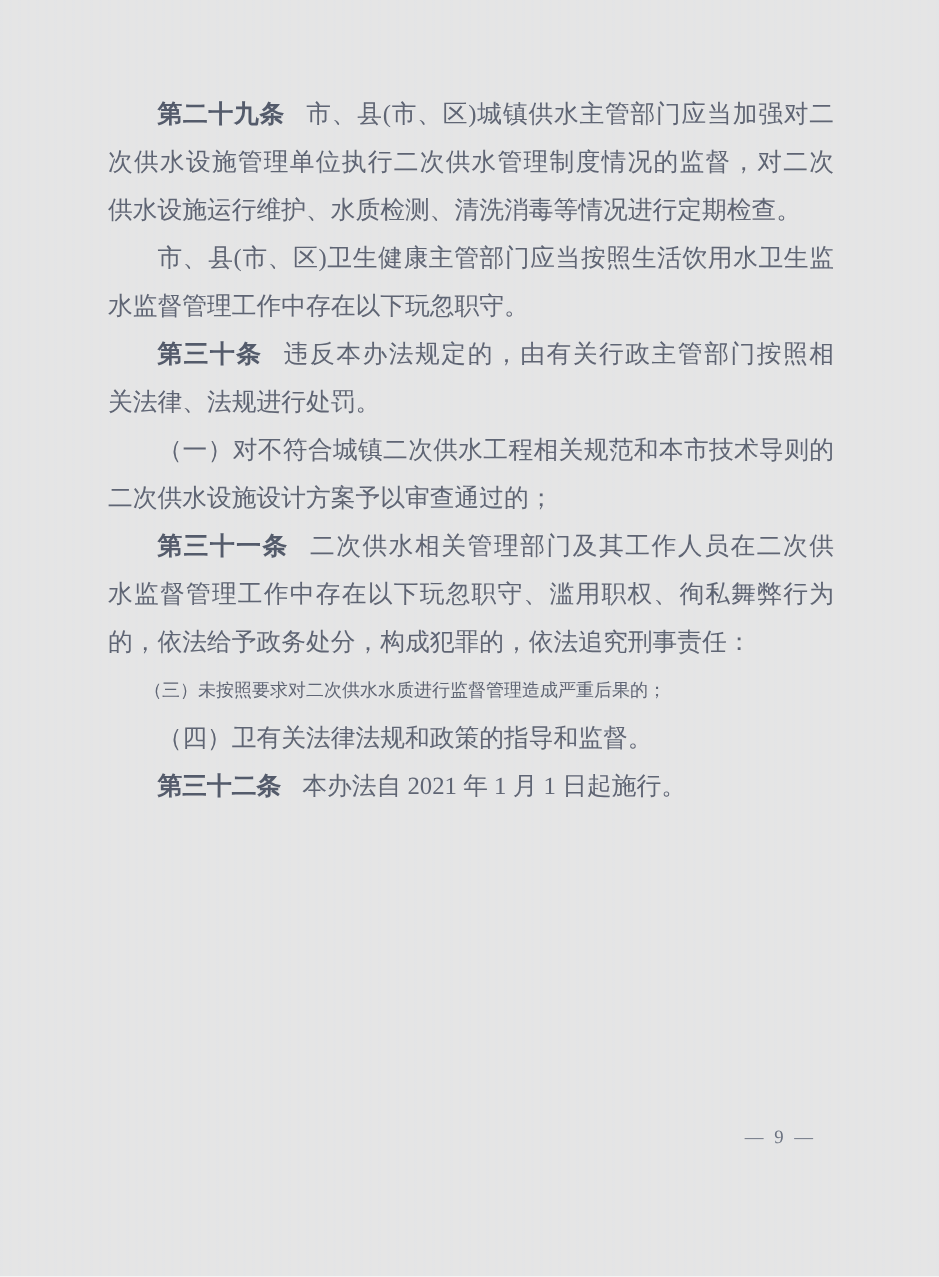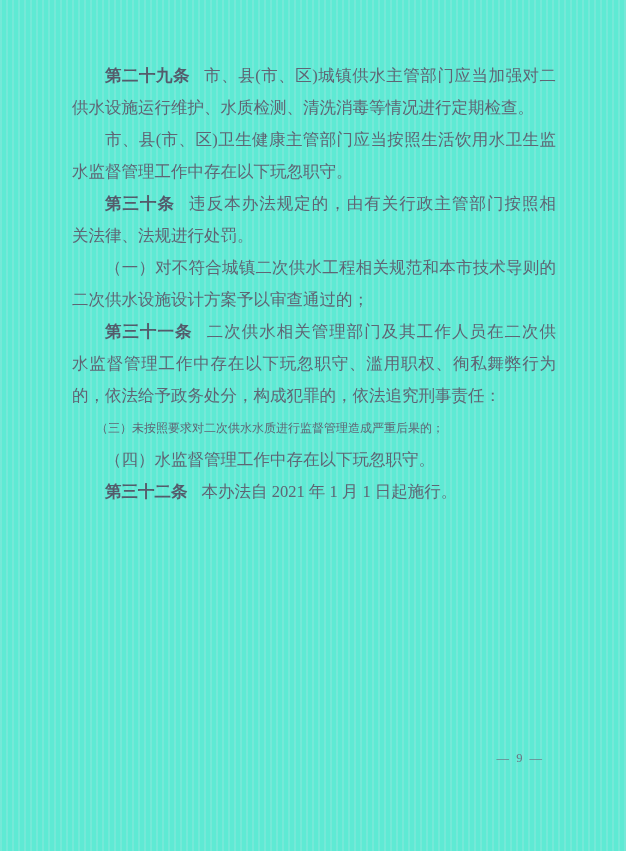--- a/index.html
+++ b/index.html
@@ -5,21 +5,21 @@
   * { margin: 0; padding: 0; box-sizing: border-box; }
   html, body { background: #ffffff; }
   body {
     font-family: "Liberation Serif", "DejaVu Serif", serif;
     width: 626px;
   }
   .page {
     position: relative;
     width: 626px;
     height: 851px;
-    background: #5eead4;
+    background: #e5e5e5;
     overflow: hidden;
   }
   
   .page::before {
     content: "";
     position: absolute;
     inset: 0;
     background: repeating-linear-gradient(
       90deg,
       rgba(222,226,234,0.18) 0px, rgba(222,226,234,0.18) 2px,
@@ -62,20 +62,21 @@
   }
 </style>
 </head>
 <body>
 
 <div class="page">
   <div class="content">
 
     <div class="para">
       <div class="line first"><span class="lead">第二十九条</span><span>市、县(市、区)城镇供水主管部门应当加强对二</span></div>
+      <div class="line"><span>次供水设施管理单位执行二次供水管理制度情况的监督，对二次</span></div>
       <div class="line final"><span>供水设施运行维护、水质检测、清洗消毒等情况进行定期检查。</span></div>
     </div>
 
     <div class="para">
       <div class="line first"><span>市、县(市、区)卫生健康主管部门应当按照生活饮用水卫生监</span></div>
     </div>
 
     <div class="para">
       <div class="line final"><span>水监督管理工作中存在以下玩忽职守。</span></div>
     </div>
@@ -95,21 +96,21 @@
       <div class="line"><span>水监督管理工作中存在以下玩忽职守、滥用职权、徇私舞弊行为</span></div>
       <div class="line final"><span>的，依法给予政务处分，构成犯罪的，依法追究刑事责任：</span></div>
     </div>
 
 
     <div class="para">
       <div class="line first final compress"><span>（三）未按照要求对二次供水水质进行监督管理造成严重后果的；</span></div>
     </div>
 
     <div class="para">
-      <div class="line first final"><span>（四）水监督管理工作中存在以下玩忽职守。</span></div>
+      <div class="line first final"><span>（四）卫有关法律法规和政策的指导和监督。</span></div>
     </div>
 
     <div class="para">
       <div class="line first final"><span class="lead">第三十二条</span><span>本办法自 2021 年 1 月 1 日起施行。</span></div>
     </div>
 
   </div>
 
   <div class="footer">— 9 —</div>
 </div>

